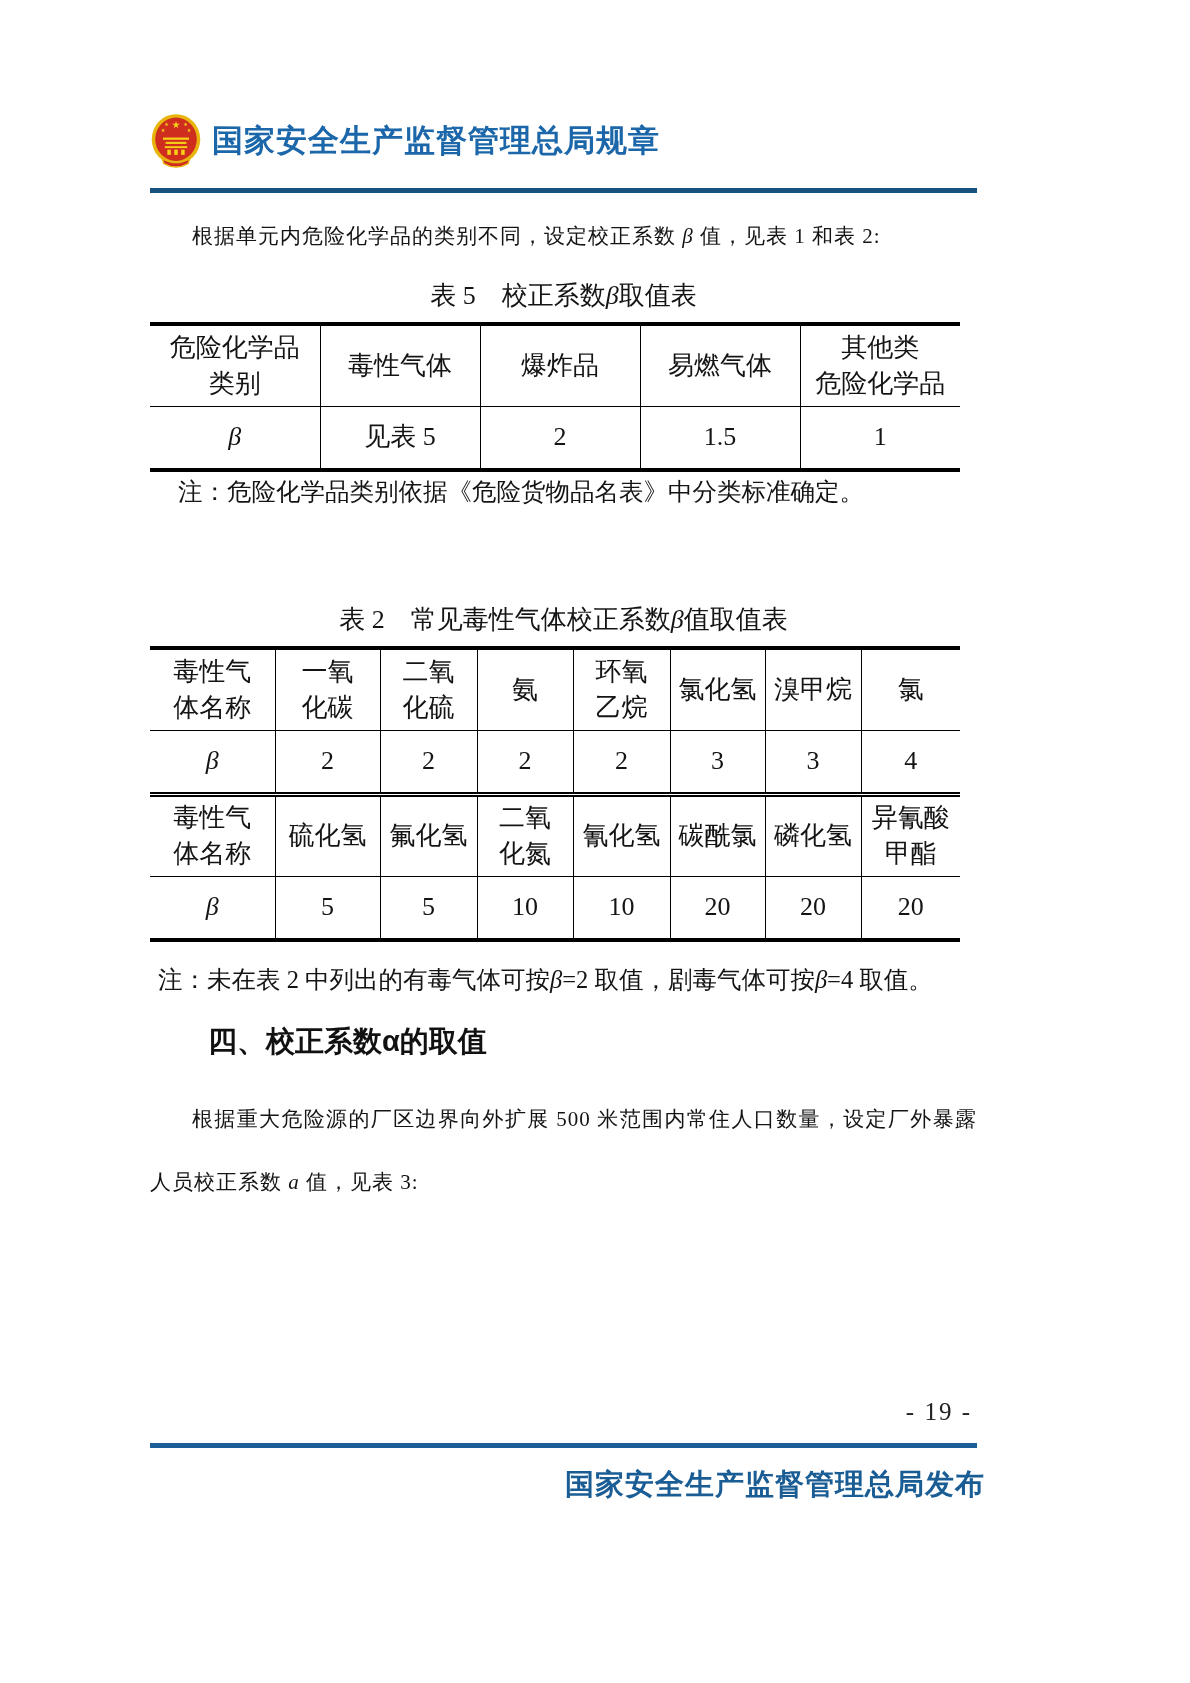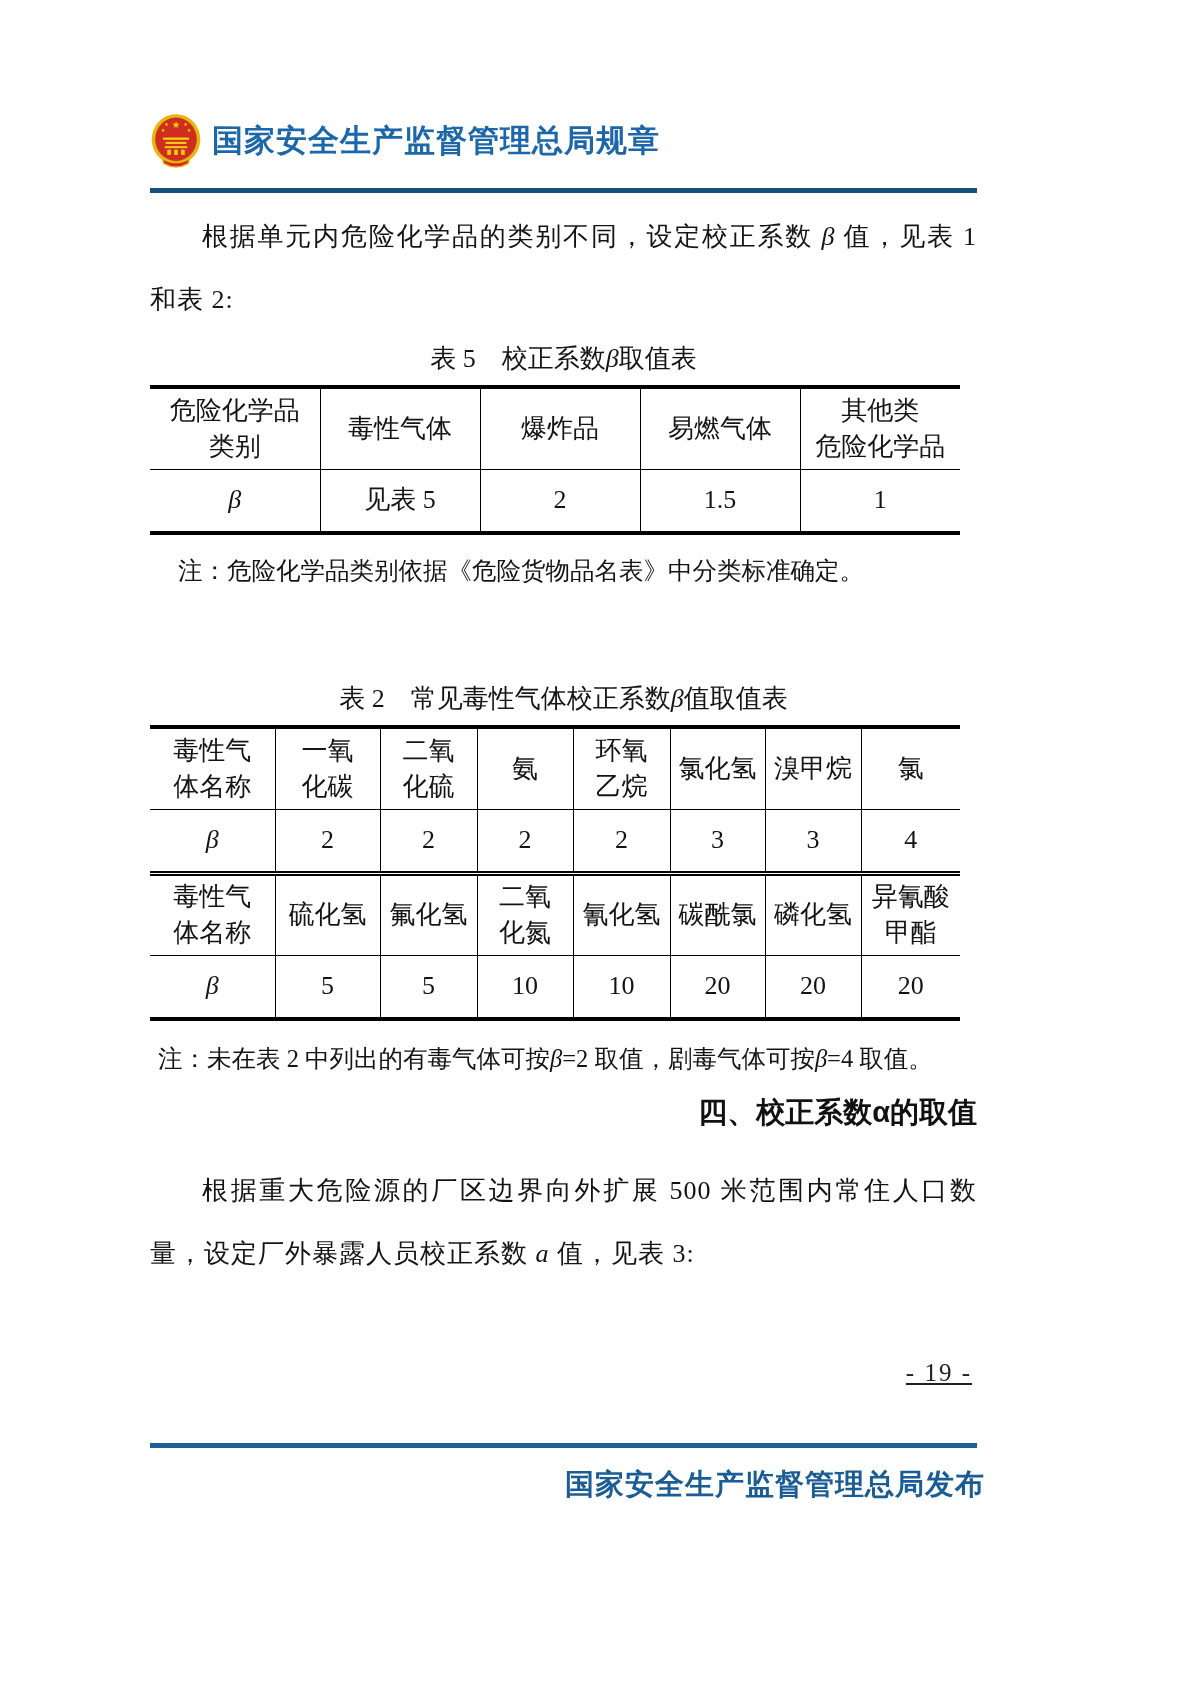--- a/index.html
+++ b/index.html
@@ -37,21 +37,21 @@
     text-align:center;
   }
   .header-rule {
     margin-top:18px;
     height:5px;
     background:#17527e;
   }
   
   .body-text {
     margin-top:12px;
-    font-size:26px;
+    font-size:21px;
     line-height:63px;
     text-align:justify;
     text-indent:2em;
     letter-spacing:1px;
   }
   .sym { font-style:italic; font-family:"Liberation Serif","DejaVu Serif",serif; }
   
   .caption {
     margin-top:8px;
     text-align:center;
@@ -77,47 +77,45 @@
     white-space:pre-line;
     padding:2px 4px;
   }
   table.dtable td:first-child { border-left:none; }
   table.dtable td:last-child  { border-right:none;text-align:center; }
   tr.t-head td { height:82px; }
   tr.t-val  td { height:64px; }
   tr.group-sep td { border-top:5px double #000; }
   
   .note {
-    margin-top:20px;
+    margin-top:4px;
     font-size:24.5px;
     line-height:32px;
     padding-left:28px;
     text-align:justify;
   }
   .note2 { margin-top:22px; padding-left:8px; }
   
   .section-heading {
-    margin-top:18px;
+    margin-top:26px;
     padding-left:58px;
     font-family:"Liberation Sans","DejaVu Sans",sans-serif;
     font-weight:bold;
     font-size:29px;
     color:#111;
-    text-align:right;
   }
   .p2 { margin-top:26px; }
   
   .pageno {
     position:absolute;
-    top:1359px;
+    top:1398px;
     right:218px;
     font-size:25px;
     letter-spacing:2px;
     color:#222;
-    text-decoration:underline;
   }
   .footer-rule {
     position:absolute;
     top:1443px;
     left:150px;
     width:827px;
     height:5px;
     background:#1d5e99;
   }
   .footer-text {

